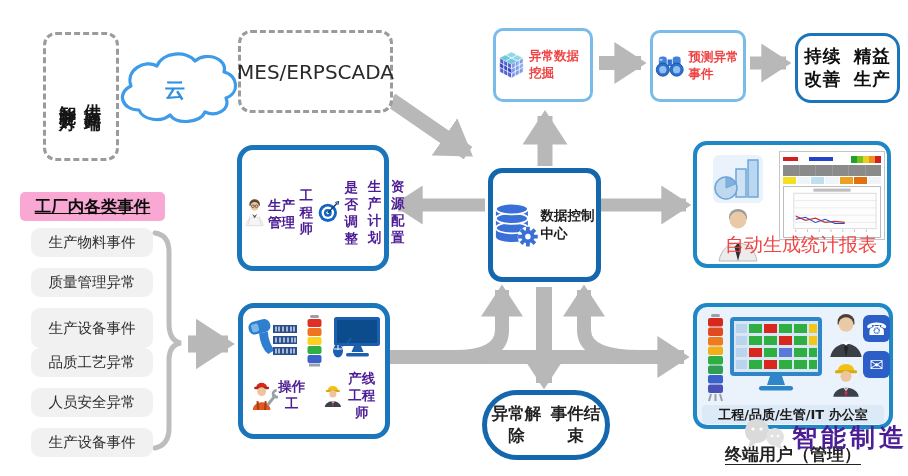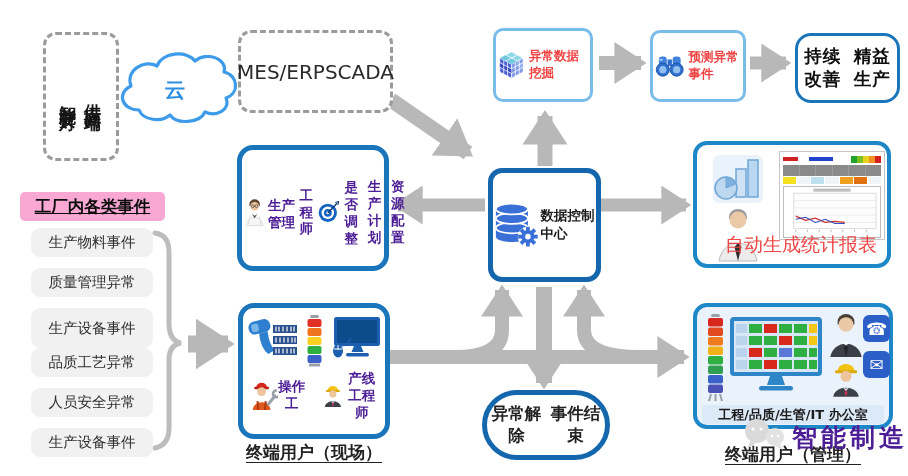--- a/index.html
+++ b/index.html
@@ -309,21 +309,20 @@
           <rect x="7" y="13" width="26" height="3.5" rx="1.7" fill="#d9a90e"></rect>
           <circle cx="20" cy="20" r="6.5" fill="#edc49c"></circle>
           <path d="M5,44 C7,30 33,30 35,44 Z" fill="#3c4048"></path>
           <polygon points="16,32 20,38 24,32 20,34.5" fill="#d8d8e0"></polygon>
           <polygon points="20,36 22,39 20,44 18,39" fill="#c03050"></polygon>
         </svg>
         <div class="plabel">产线工程师</div>
       </div>
     </div>
   </div>
-  <div class="ab caption" style="left:232px;top:441px;width:164px;z-index:2">终端用户（现场）</div>
 
   <div class="ab endevent col" style="left:482px;top:390px;width:128px;height:70px;z-index:2">
     <div>异常解除</div>
     <div>事件结束</div>
   </div>
 
   <div class="ab mgmtbox" style="left:693px;top:303px;width:200px;height:126px;z-index:2">
     <svg class="ab" style="left:9px;top:7px" width="19" height="88" viewBox="0 0 19 88">
       <rect x="5" y="0" width="9" height="3" rx="1.5" fill="#9aa0a8"></rect>
       <rect x="2" y="4" width="15" height="8.5" rx="2" fill="#d8281e"></rect>

